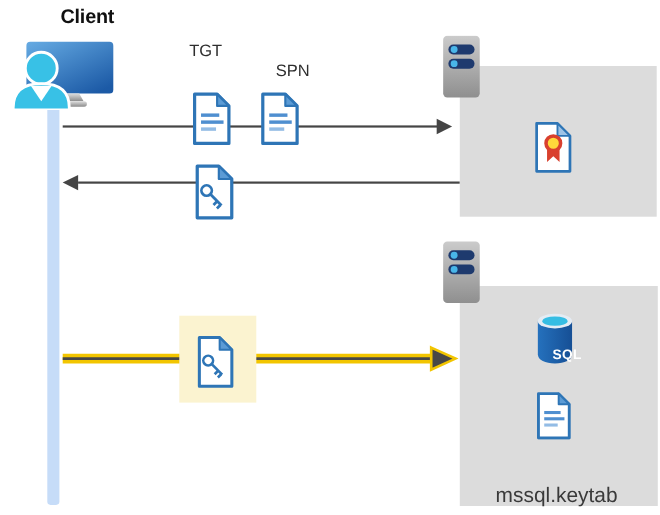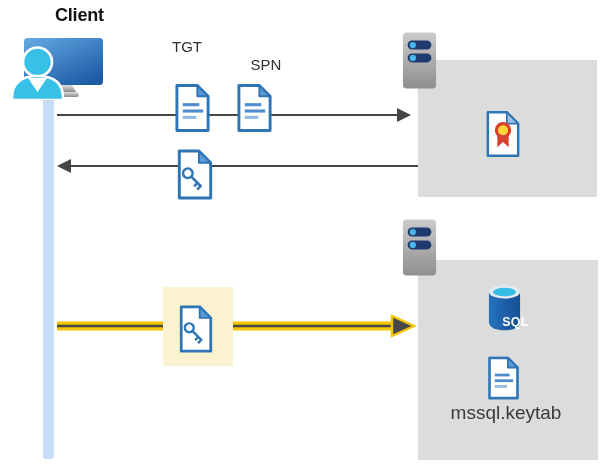--- a/index.html
+++ b/index.html
@@ -131,21 +131,21 @@
     </svg>
 
   <div class="abs gray-box" style="left:418px;top:260px;width:180px;height:200px;"></div>
   <svg class="abs" style="left:487px;top:283px;" width="35" height="49" viewBox="0 0 36 50">
       <use href="#sql-db"></use>
     </svg>
   <div class="abs sql-text" style="left:487px;top:315px;width:35px;margin-left:11px;">SQL</div>
   <svg class="abs" style="left:486px;top:353px;" width="35" height="50" viewBox="0 0 40 50">
       <use href="#doc-lines"></use>
     </svg>
-  <div class="abs keytab-text" style="left:418px;top:402px;width:176px;">mssql.keytab</div>
+  <div class="abs keytab-text" style="left:418px;top:440px;width:176px;">mssql.keytab</div>
   <svg class="abs" style="left:402px;top:219px;" width="35" height="57" viewBox="0 0 36 60">
       <use href="#server"></use>
     </svg>
 
   <svg class="abs" style="left:3px;top:34px;" width="105" height="66" viewBox="0 0 105 66">
       <use href="#client-pc"></use>
     </svg>
   <div class="abs hdr" style="left:27px;top:5px;white-space:nowrap;">Client</div>
 
 </div>

